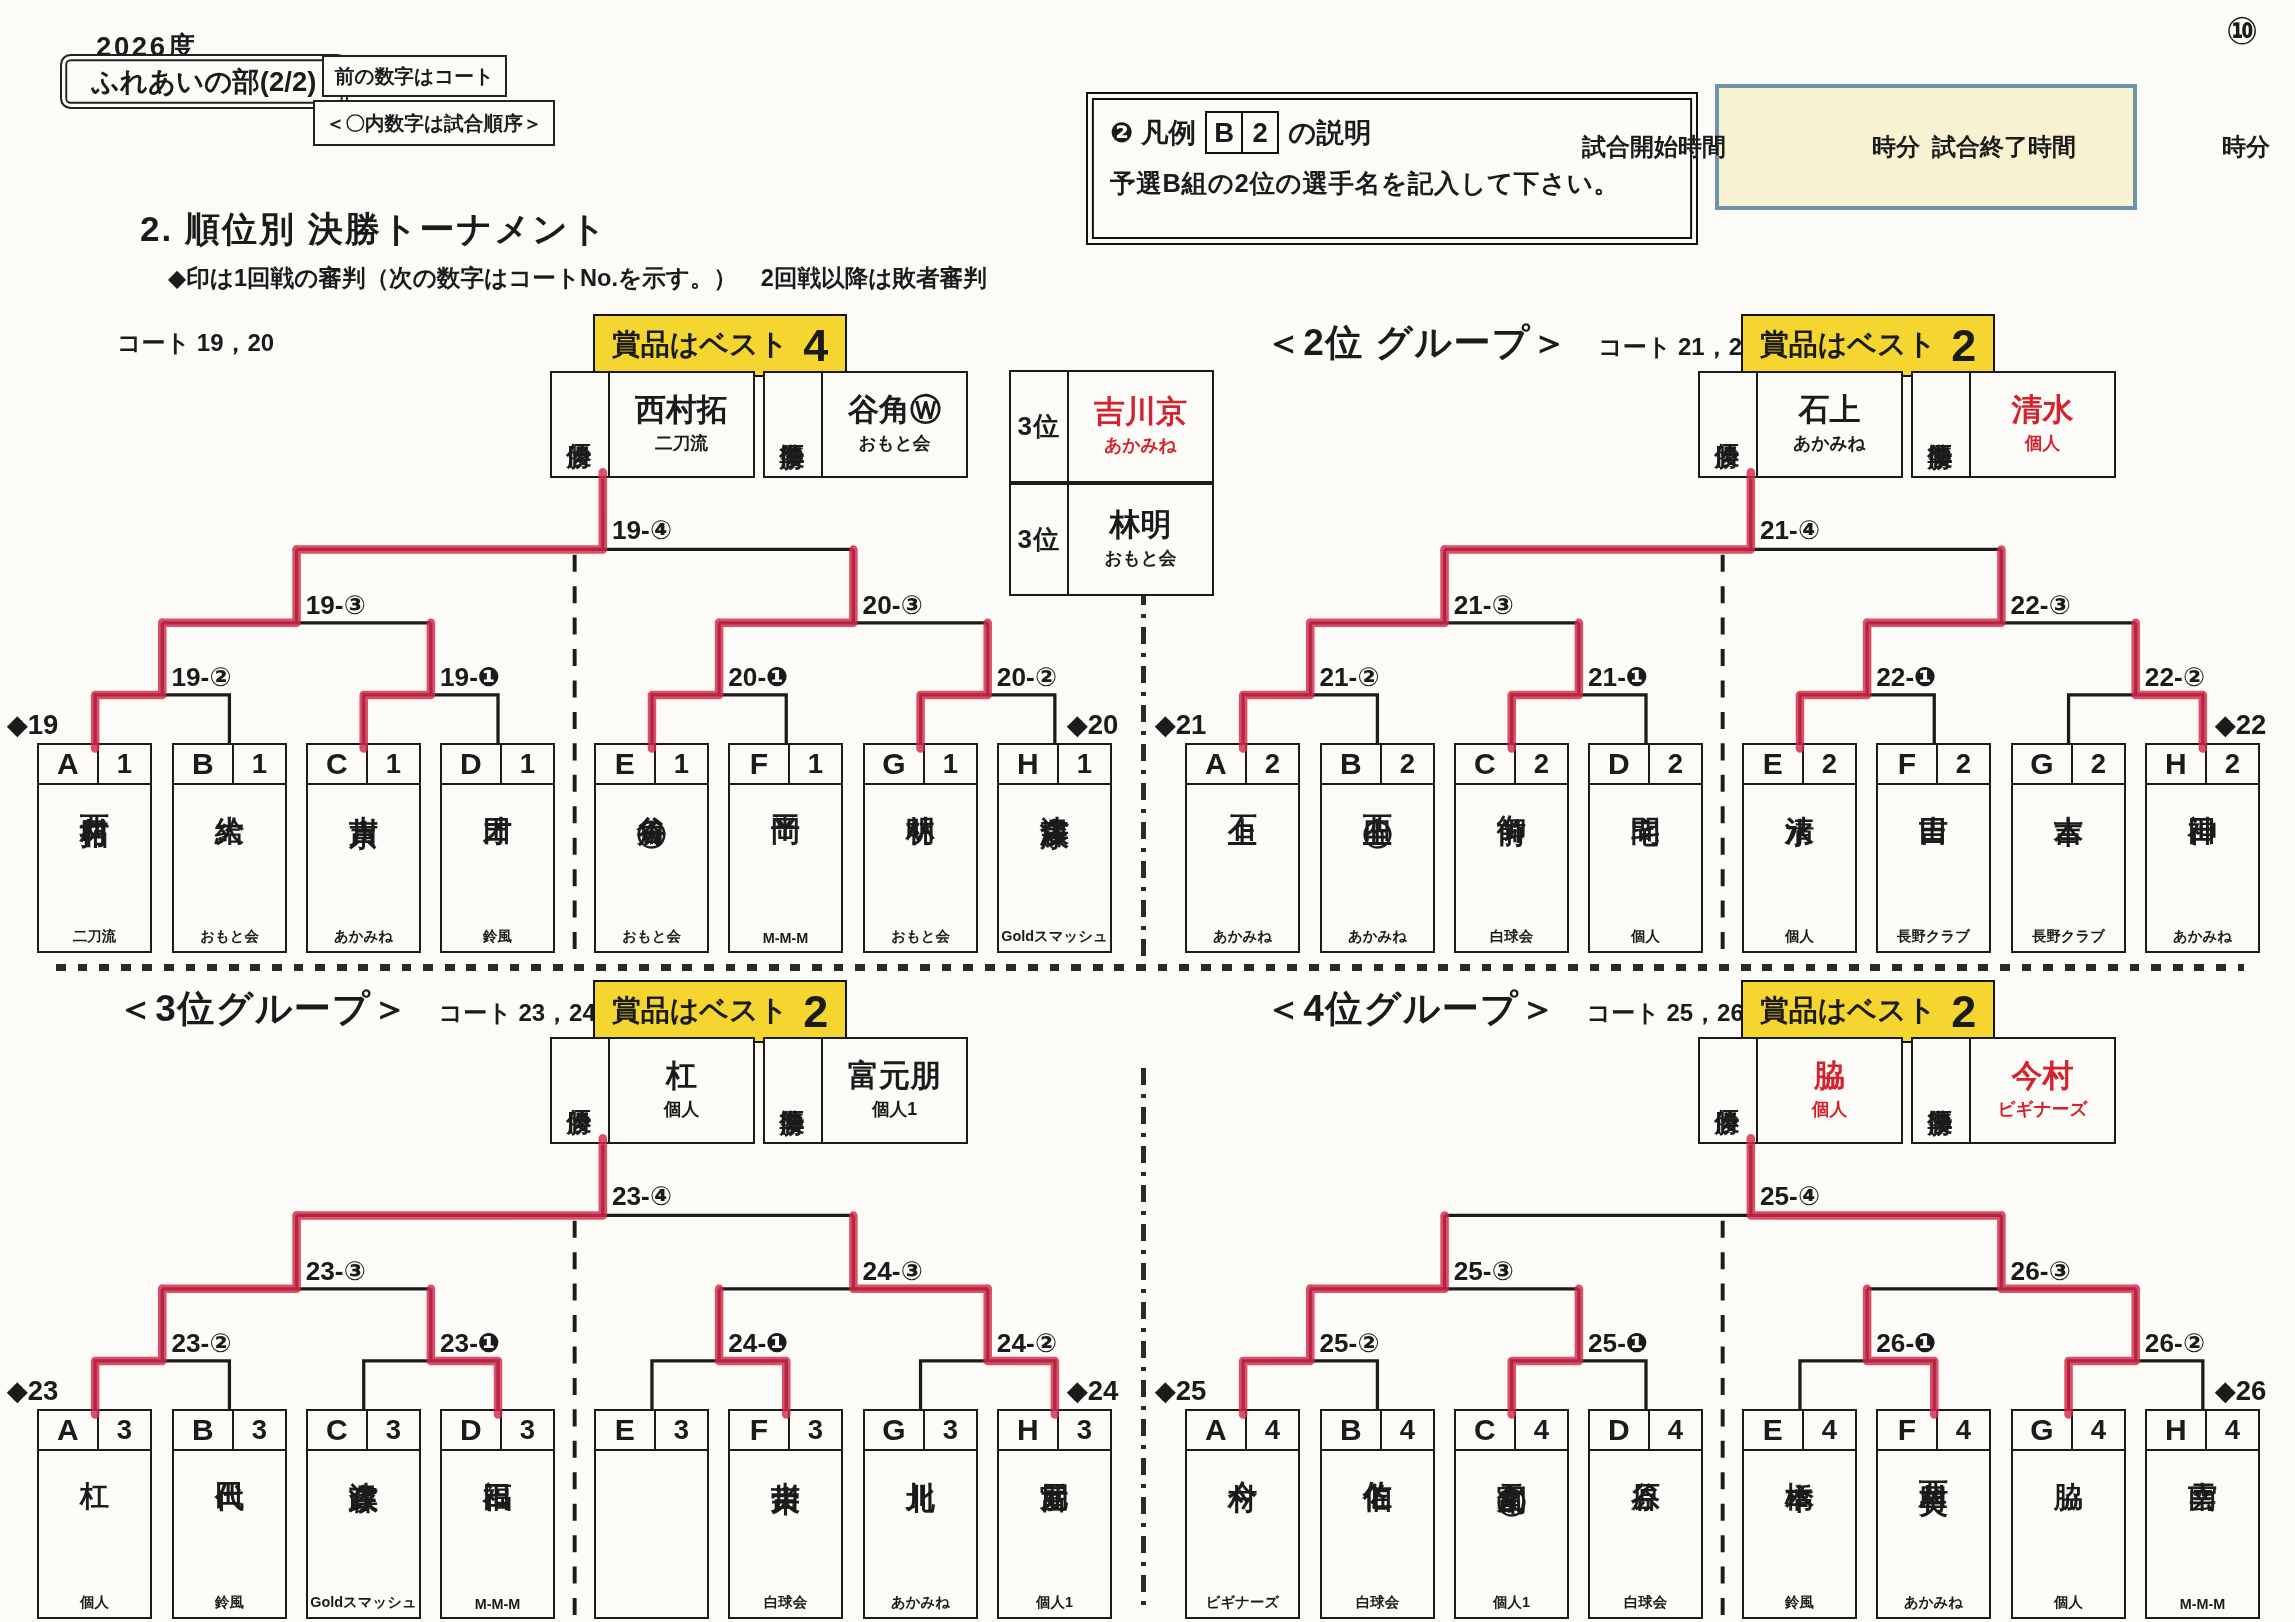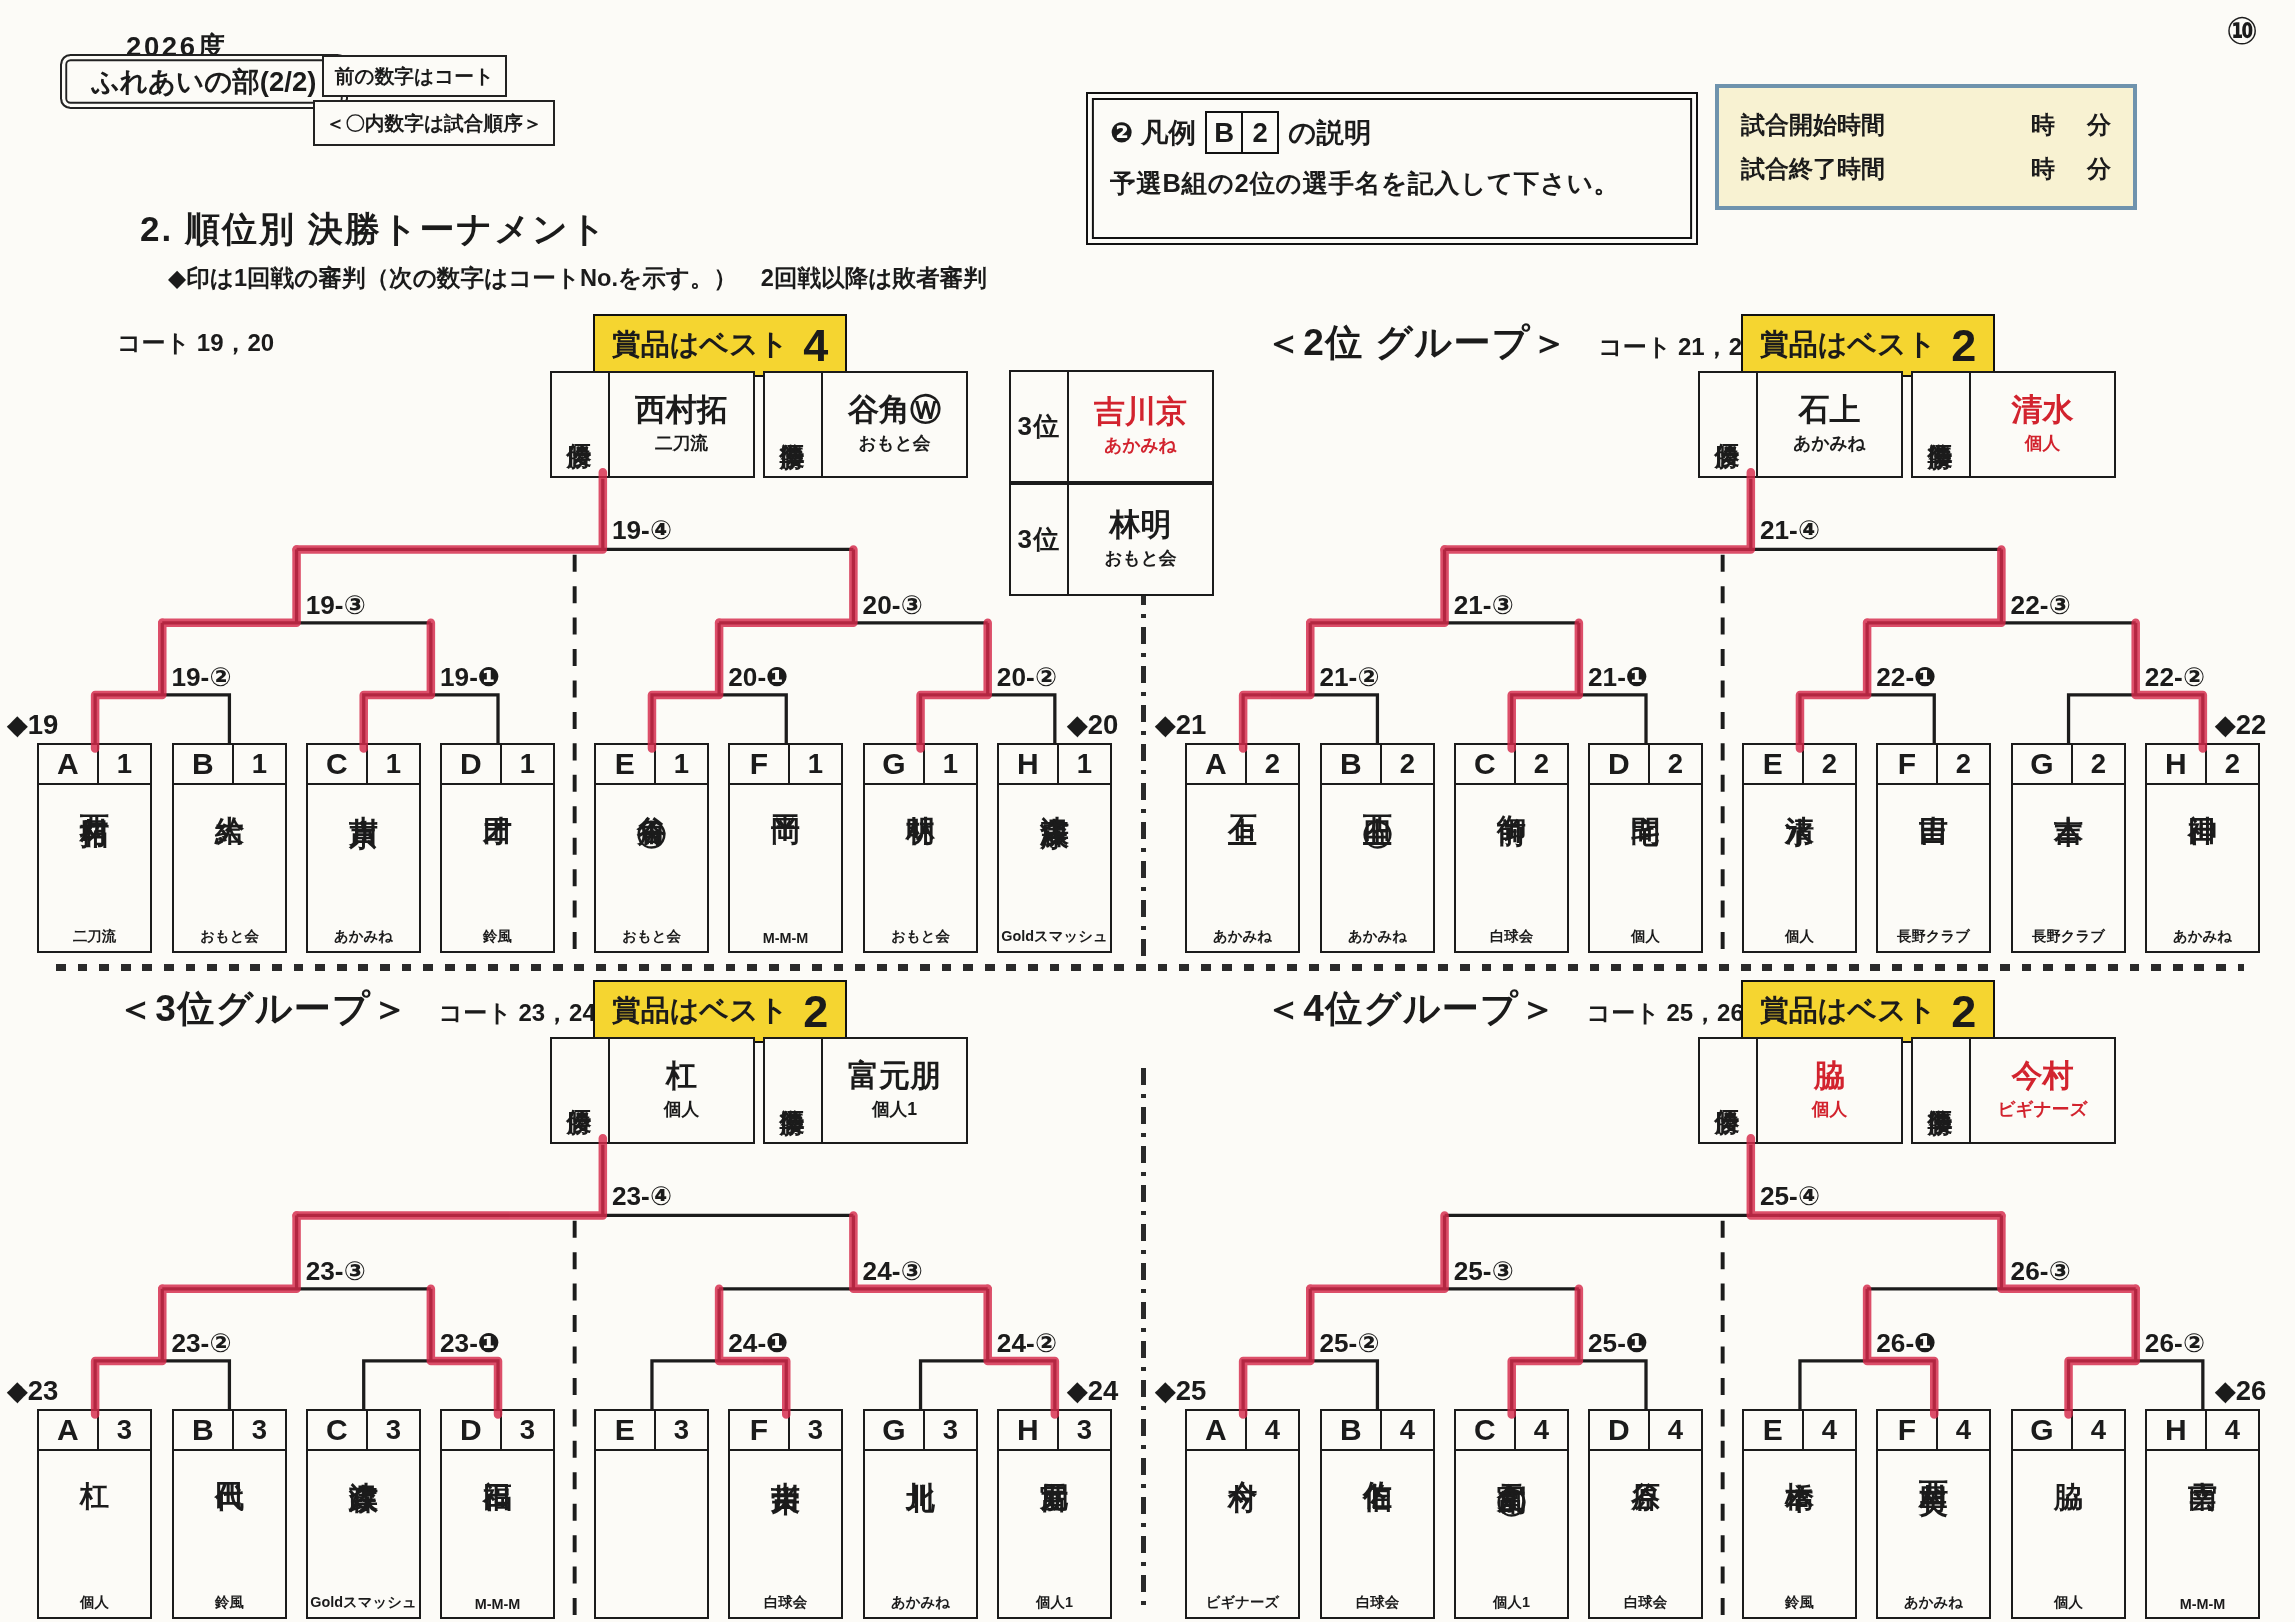--- a/index.html
+++ b/index.html
@@ -3,21 +3,21 @@
 <meta charset="utf-8">
 <style>
   html,body{margin:0;padding:0;background:#e8e6e0;}
   .page{
     position:relative;width:2295px;height:1622px;background:#fcfbf7;
     font-family:"Liberation Sans","DejaVu Sans",sans-serif;color:#1b1b1b;
     overflow:hidden;
   }
   .abs{position:absolute;}
   
-  .year{left:126px;top:29px;font-size:27.5px;font-weight:bold;letter-spacing:2.6px;}
+  .year{left:96px;top:29px;font-size:27.5px;font-weight:bold;letter-spacing:2.6px;}
   .main-title{left:176px;top:10.5px;font-size:45px;font-weight:bold;letter-spacing:14.4px;}
   .page-num{left:2226px;top:9.2px;font-size:38px;font-weight:bold;}
   .badge{
     left:60px;top:54px;width:284px;height:51px;border:2.6px solid #222;border-radius:10.5px;
     display:flex;align-items:center;justify-content:center;
     box-shadow:inset 0 0 0 3.3px #fcfbf7, inset 0 0 0 5.2px #222;
     font-size:27.5px;font-weight:bold;
   }
   .note-box{
     border:2px solid #222;display:flex;align-items:center;justify-content:center;
@@ -29,21 +29,21 @@
     left:1086px;top:92px;width:612px;height:153px;border:2px solid #111;
     box-shadow:inset 0 0 0 3.9px #fcfbf7, inset 0 0 0 5.9px #111;
     padding:17px 19.7px 0 22px;box-sizing:border-box;
   }
   .legend-line1{display:flex;align-items:center;font-size:27.5px;font-weight:bold;gap:9.2px;}
   .legend-cells{display:flex;}
   .legend-cell{border:2px solid #111;min-width:34px;height:39px;display:flex;align-items:center;justify-content:center;font-size:27.5px;font-weight:bold;}
   .legend-line2{margin-top:11.8px;font-size:25.5px;font-weight:bold;letter-spacing:0.7px;}
   .time-box{
     left:1715px;top:84px;width:422px;height:126px;background:#f8f2d2;border:4.6px solid #6f93ad;
-    box-sizing:border-box;display:flex;flex-direction:column;justify-content:center;gap:11.8px;
+    box-sizing:border-box;display:flex;flex-direction:row;justify-content:center;gap:11.8px;
     padding:0 22px;
   }
   .time-row{display:flex;align-items:center;font-size:24px;font-weight:bold;}
   .time-row .t-label{width:203px;}
   .time-row .t-h{width:111px;text-align:right;}
   .time-row .t-m{flex:1;text-align:right;}
   .heading{left:140px;top:206px;font-size:35px;font-weight:bold;letter-spacing:2px;}
   .subnote{left:168px;top:262px;font-size:23.6px;font-weight:bold;}
   
   .hdiv{left:56px;top:964px;width:2188px;height:7.2px;

